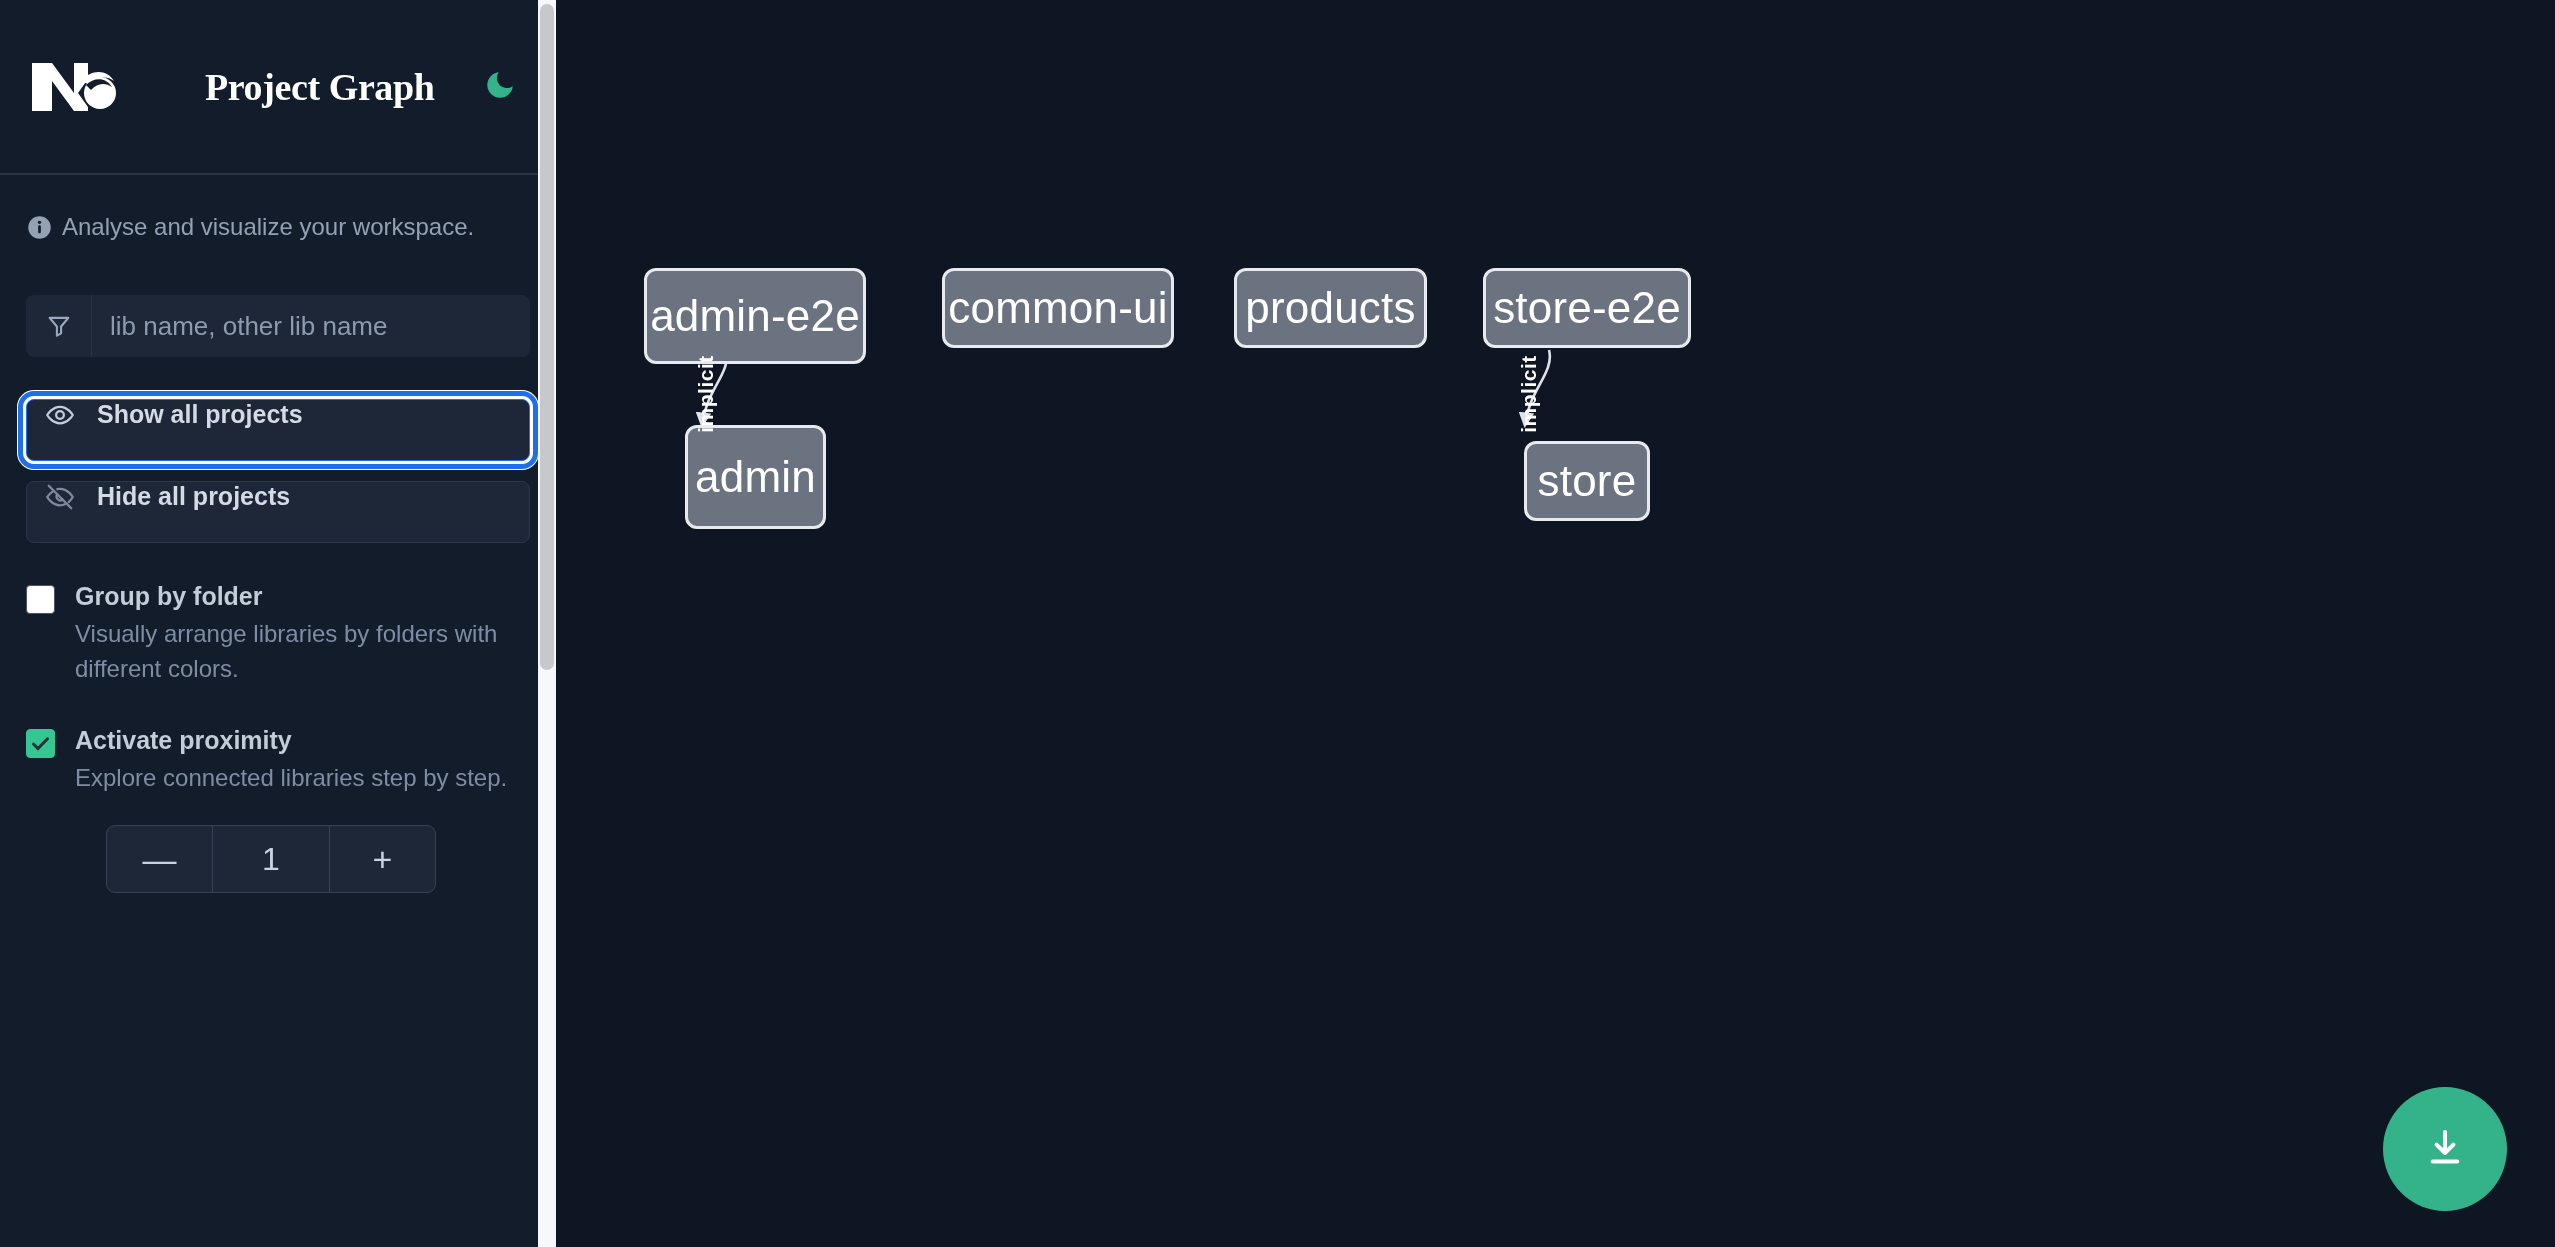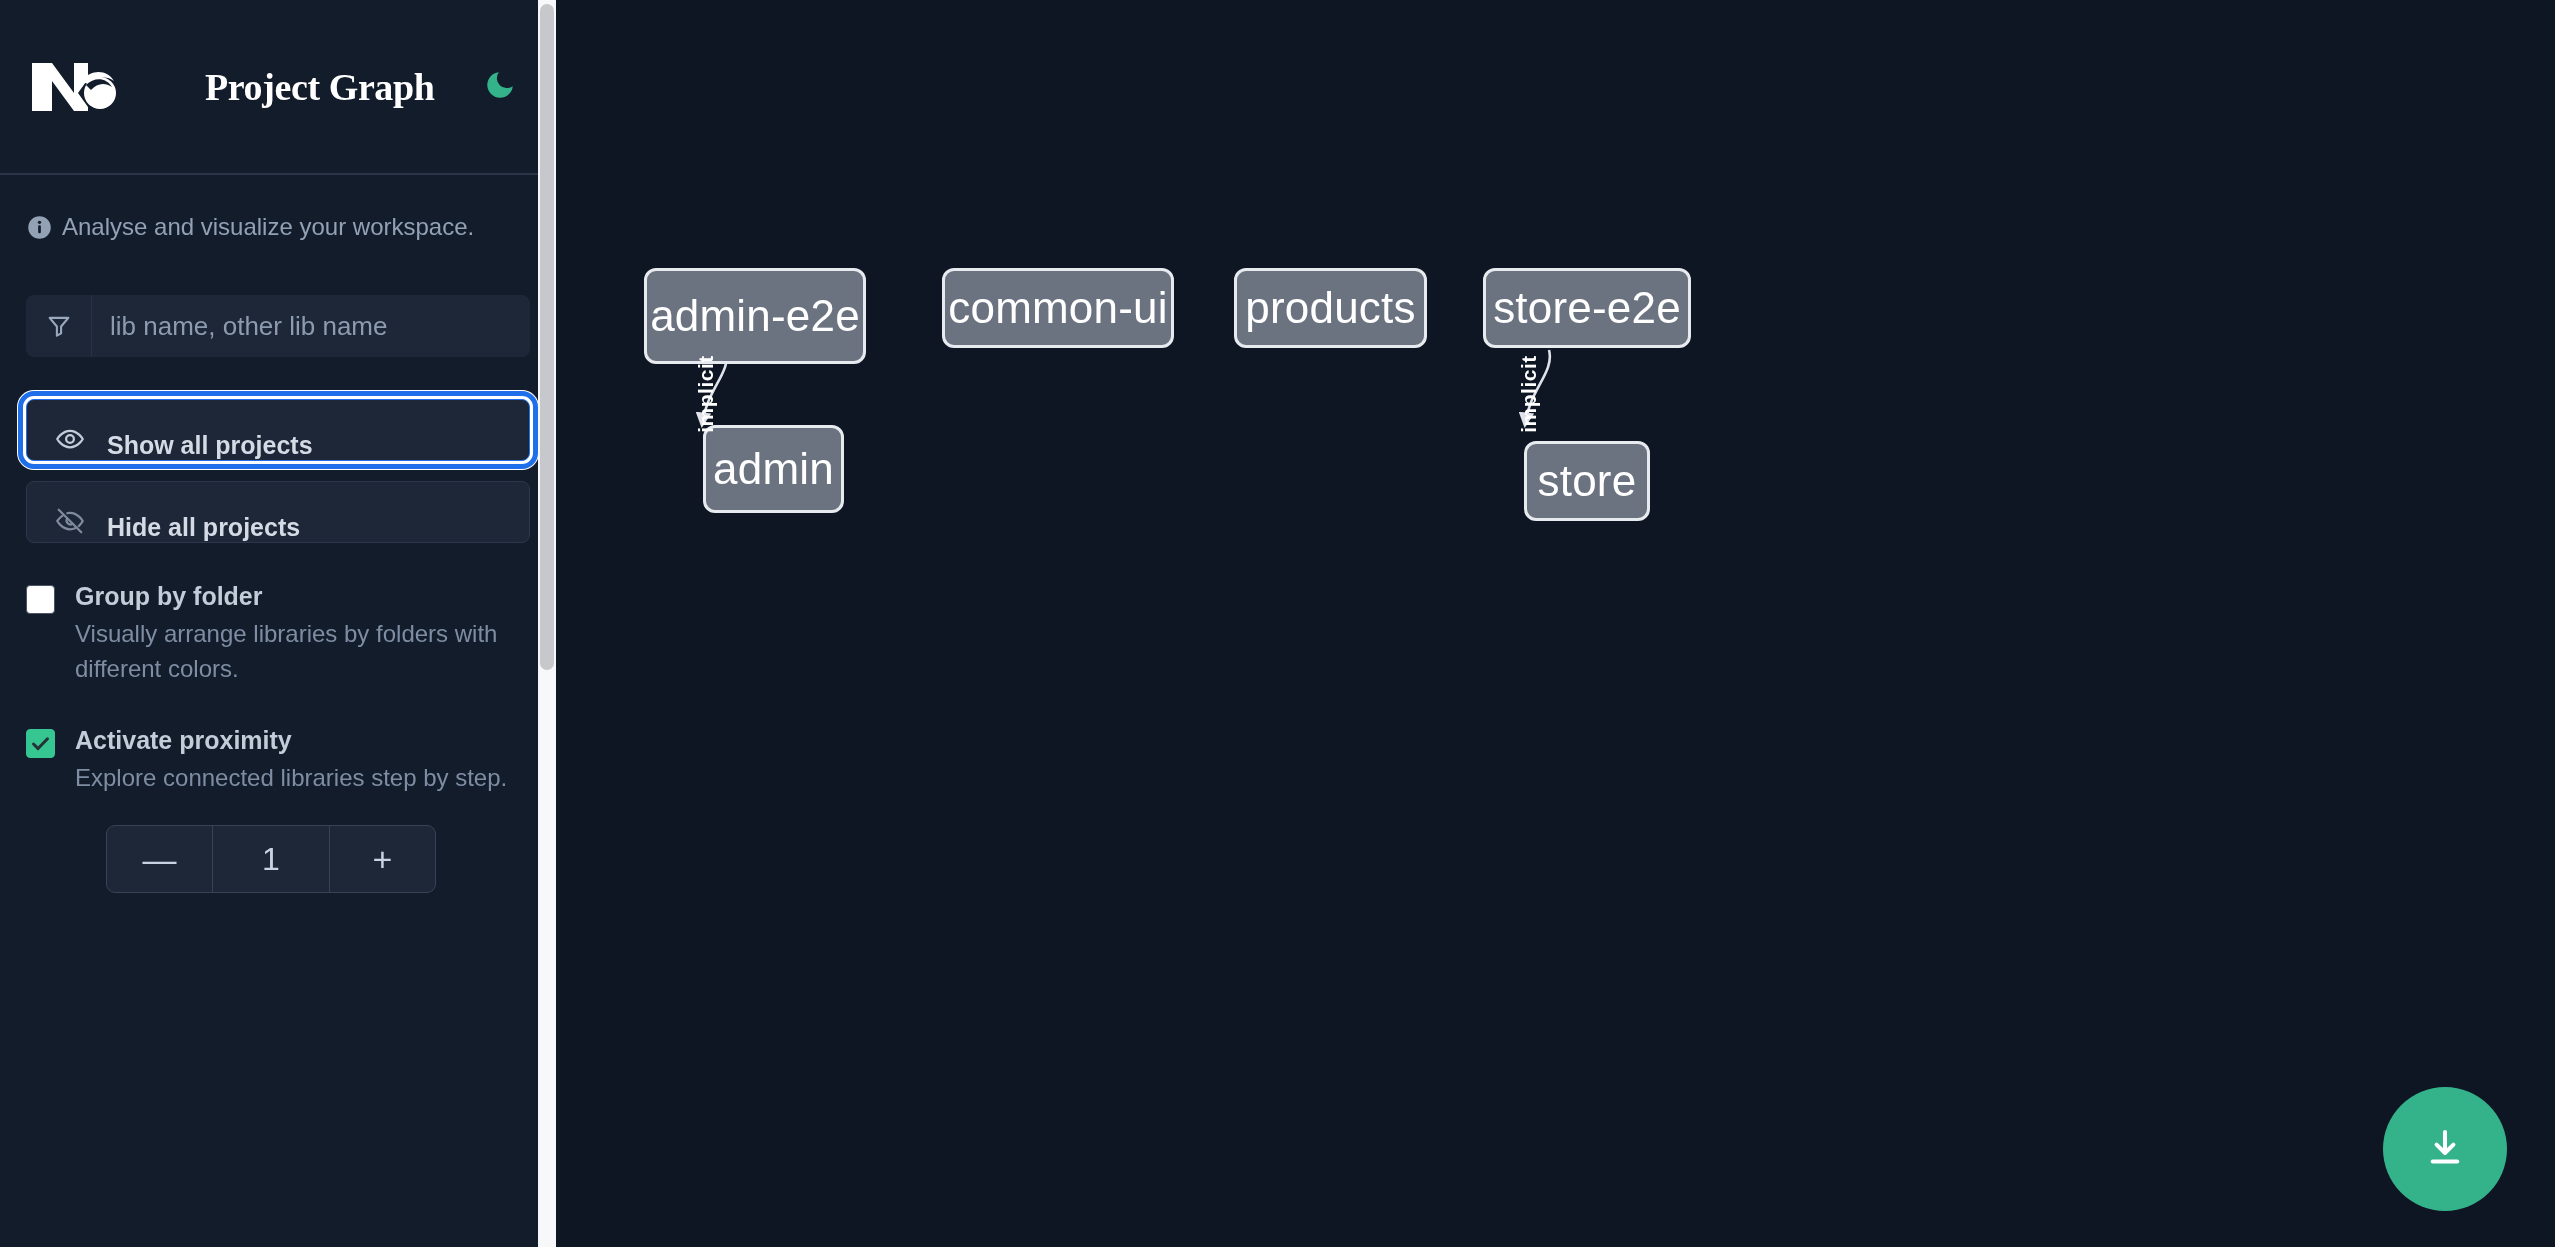--- a/index.html
+++ b/index.html
@@ -78,26 +78,26 @@
   .cb-checked svg { position: absolute; left: 3px; top: 3px; }
 
   .opt-text { flex: 1; }
   .opt-label { font-size: 25px; font-weight: 700; color: #c3ccd9; line-height: 1.2; }
   .opt-sub {
     font-size: 24px; color: #7e8da3; line-height: 1.45;
     margin-top: 6px; max-width: 452px;
   }
 
   .btn {
-    display: flex; align-items: flex-end; gap: 22px;
+    display: flex; align-items: flex-start; gap: 22px;
     width: 504px; height: 62px;
     background: #1d2738; border: 1px solid #2c374b;
     border-radius: 8px; color: #d4dbe5;
     font-size: 25px; font-weight: 700;
-    padding-left: 28px; cursor: pointer;
+    padding-left: 18px; cursor: pointer;
     font-family: "Liberation Sans", sans-serif;
   }
   .btn-focus {
     outline: 5px solid #1f6feb;
     outline-offset: 3px;
     box-shadow: 0 0 0 9px #ffffff;
     border-color: #1f6feb;
   }
   .btn-group { margin-top: 42px; }
   .btn + .btn { margin-top: 20px; }
@@ -285,21 +285,21 @@
     </div>
     <div class="node" style="left:386px;top:268px;width:232px;height:80px;">
       <span class="node-label">common-ui</span>
     </div>
     <div class="node" style="left:678px;top:268px;width:193px;height:80px;">
       <span class="node-label">products</span>
     </div>
     <div class="node" style="left:927px;top:268px;width:208px;height:80px;">
       <span class="node-label">store-e2e</span>
     </div>
-    <div class="node" style="left:147px;top:425px;width:141px;height:88px;">
+    <div class="node" style="left:129px;top:425px;width:141px;height:104px;">
       <span class="node-label">admin</span>
     </div>
     <div class="node" style="left:968px;top:425px;width:126px;height:80px;margin-top:16px;">
       <span class="node-label">store</span>
     </div>
 
     <div class="edge-label" style="left:110px;top:382px;width:80px;text-align:center;">implicit</div>
     <div class="edge-label" style="left:933px;top:382px;width:80px;text-align:center;">implicit</div>
 
     <button class="fab">

